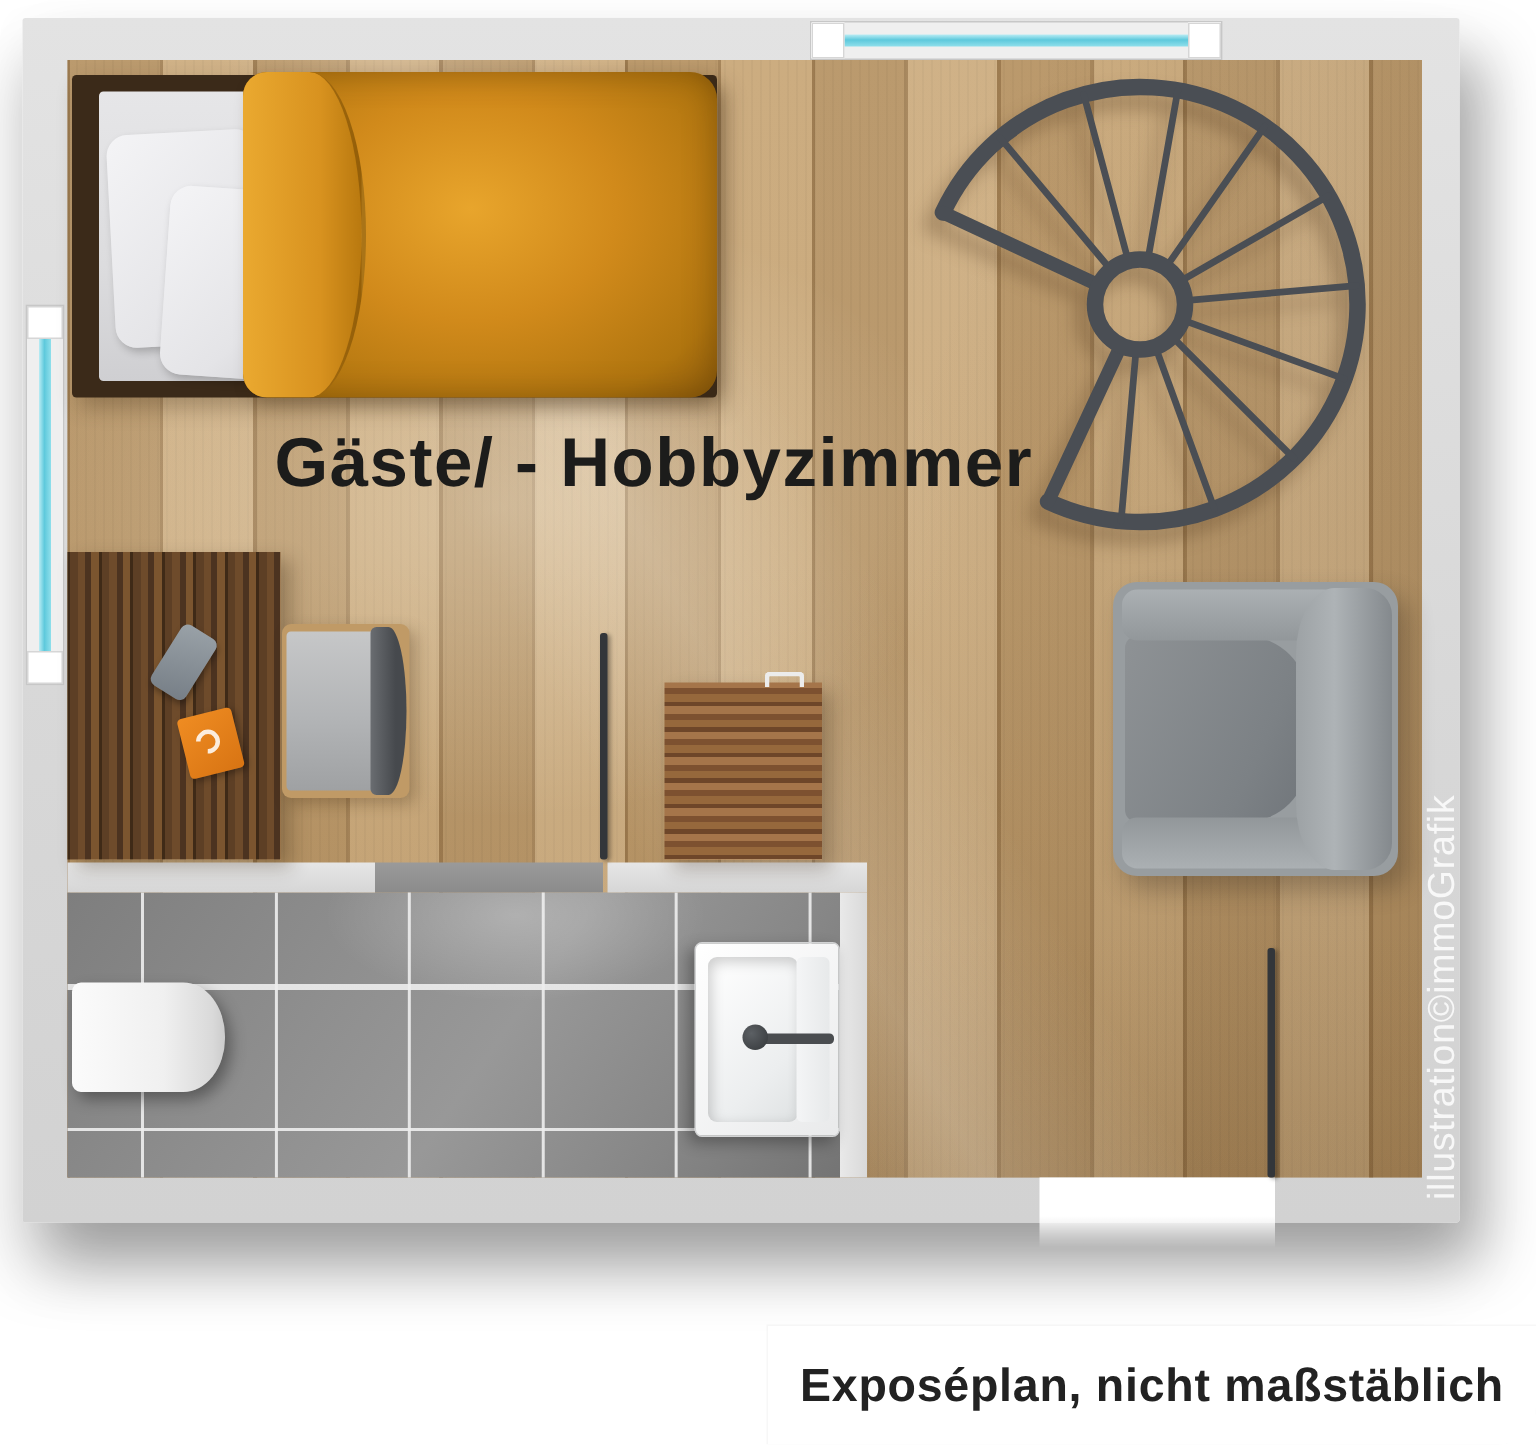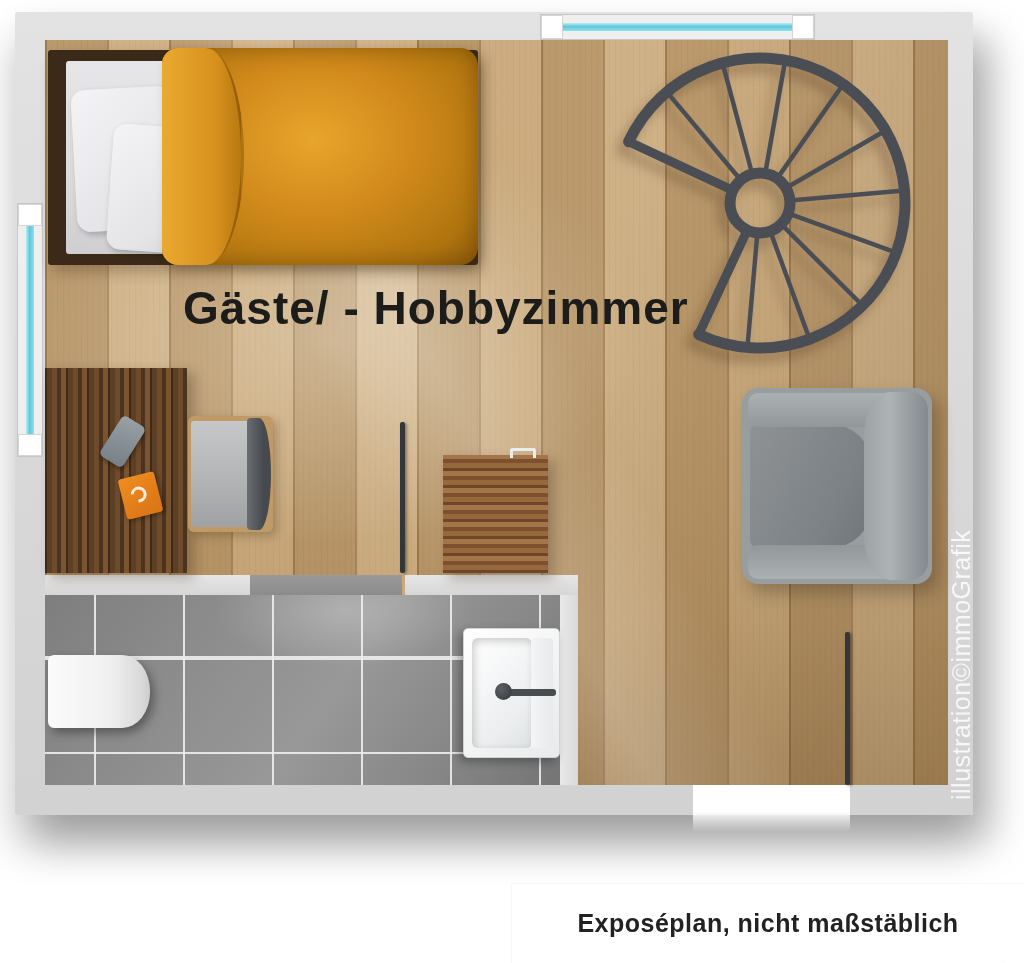--- a/index.html
+++ b/index.html
@@ -234,21 +234,21 @@
     left:948px; top:800px; width:330px; height:26px; line-height:26px;
     transform:rotate(-90deg); transform-origin:0 0;
     font-size:25px; color:rgba(255,255,255,0.82); letter-spacing:0.5px;
     white-space:nowrap;
   }
   #caption-box {
     left:512px; top:884px; width:512px; height:79px;
     background:#ffffff; display:flex; align-items:center; justify-content:center;
     box-shadow:0 0 0 1px rgba(0,0,0,0.03);
   }
-  #caption-text { font-size:25px; font-weight:600; color:#222222; letter-spacing:0.5px; }
+  #caption-text { font-size:31px; font-weight:600; color:#222222; letter-spacing:0.5px; }
 </style>
 </head>
 <body>
 
 <div id="canvas">
 
   <div id="plan-slab" class="abs"></div>
 
   <div id="wood-floor" class="abs"></div>
   <div id="floor-light" class="abs"></div>

